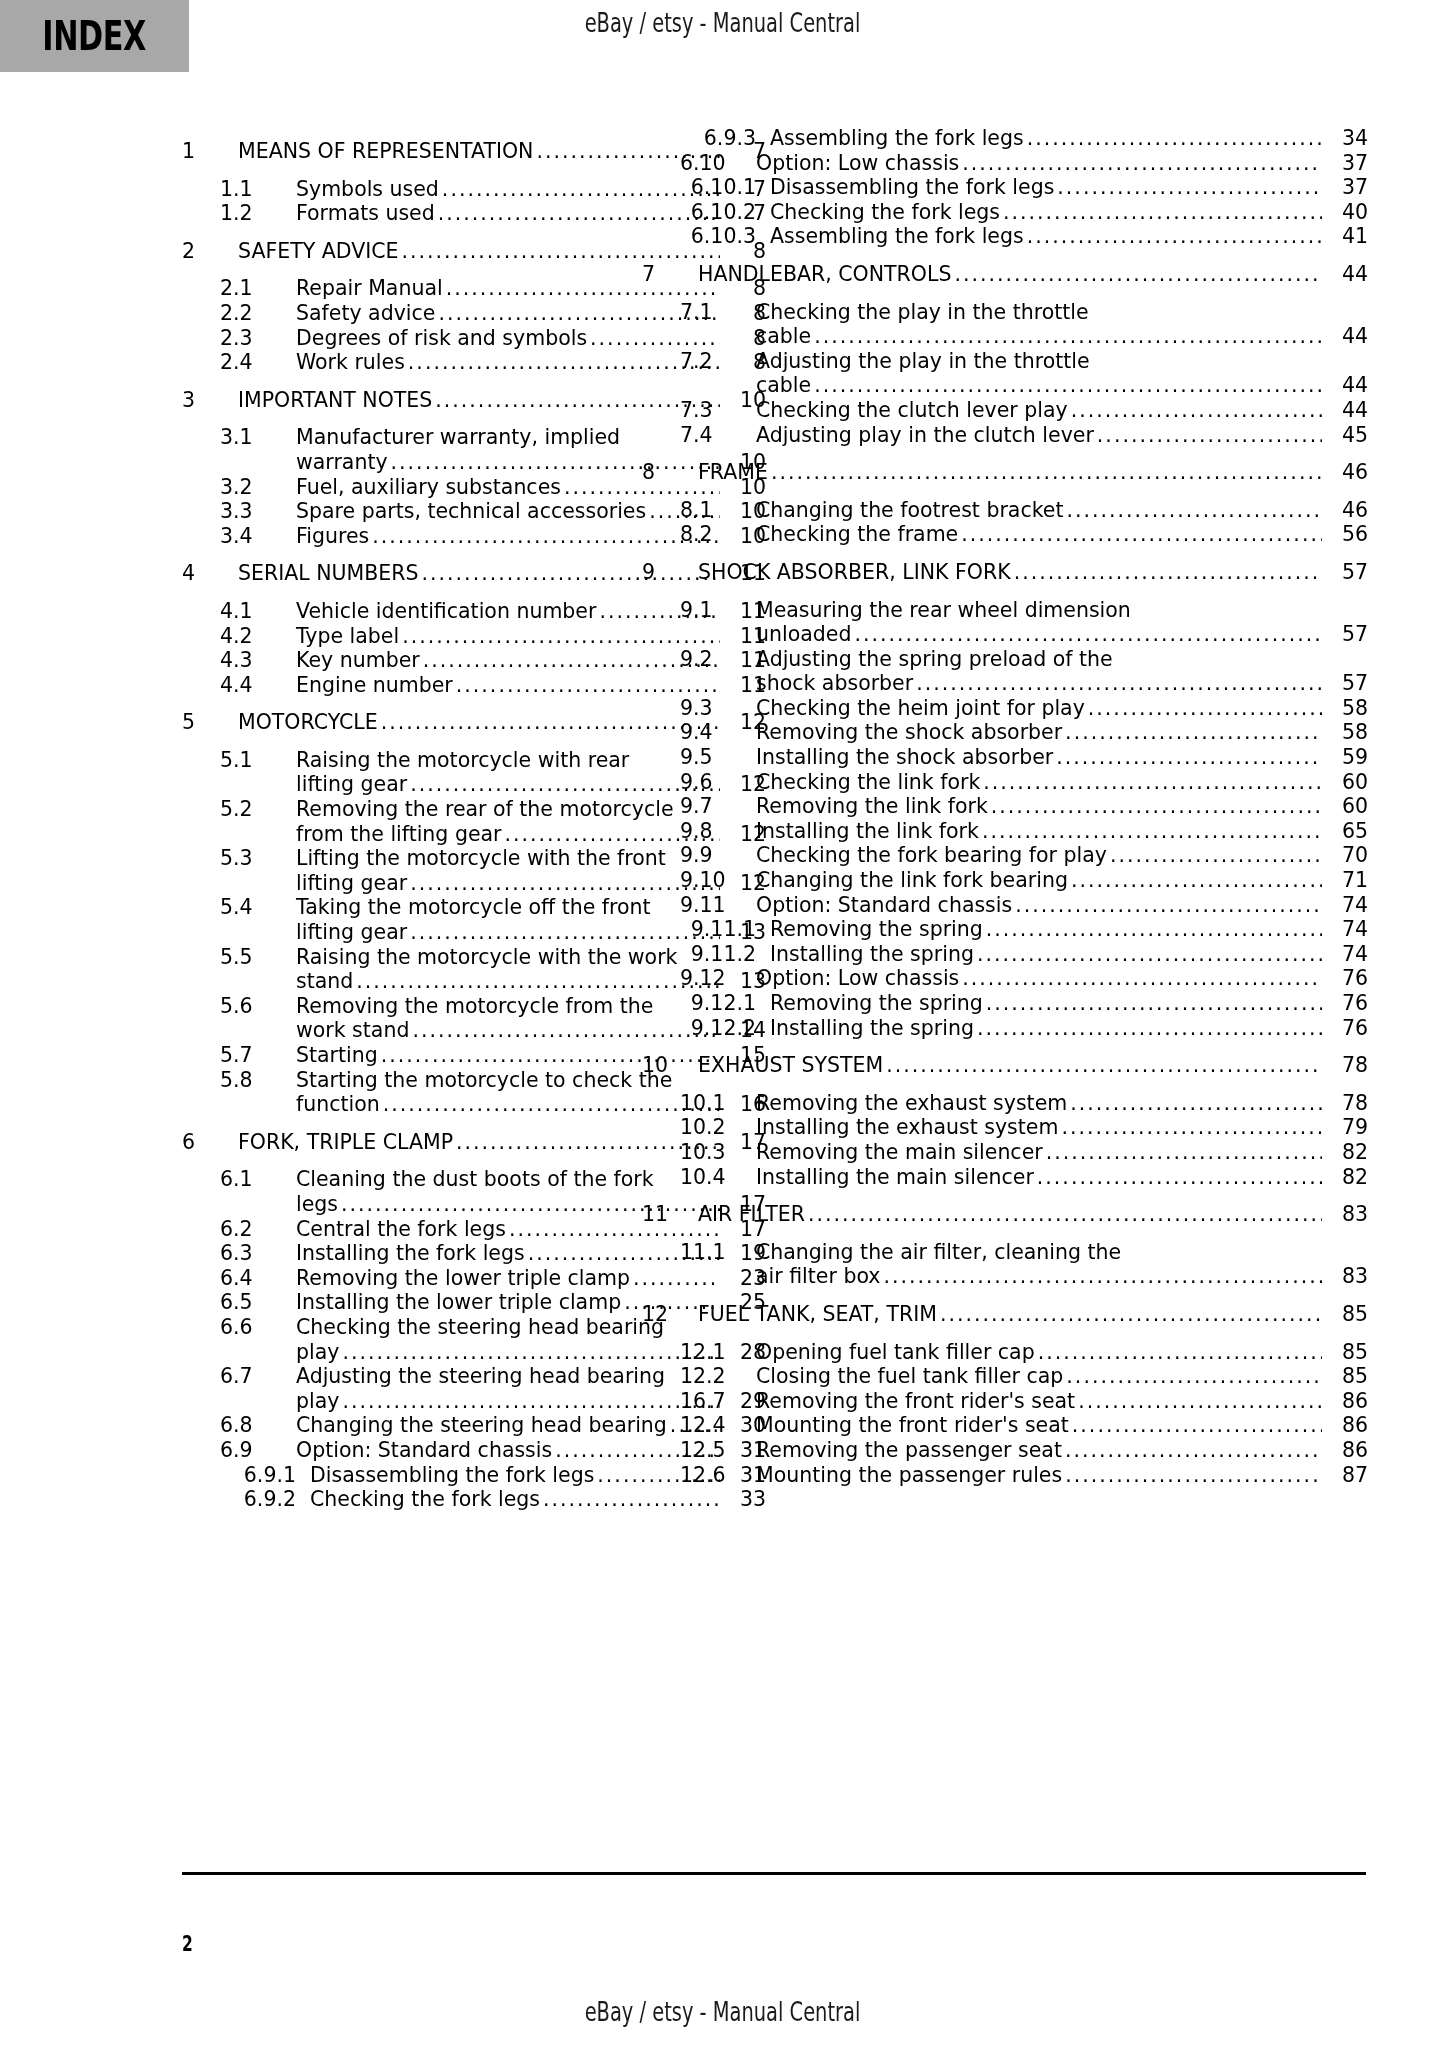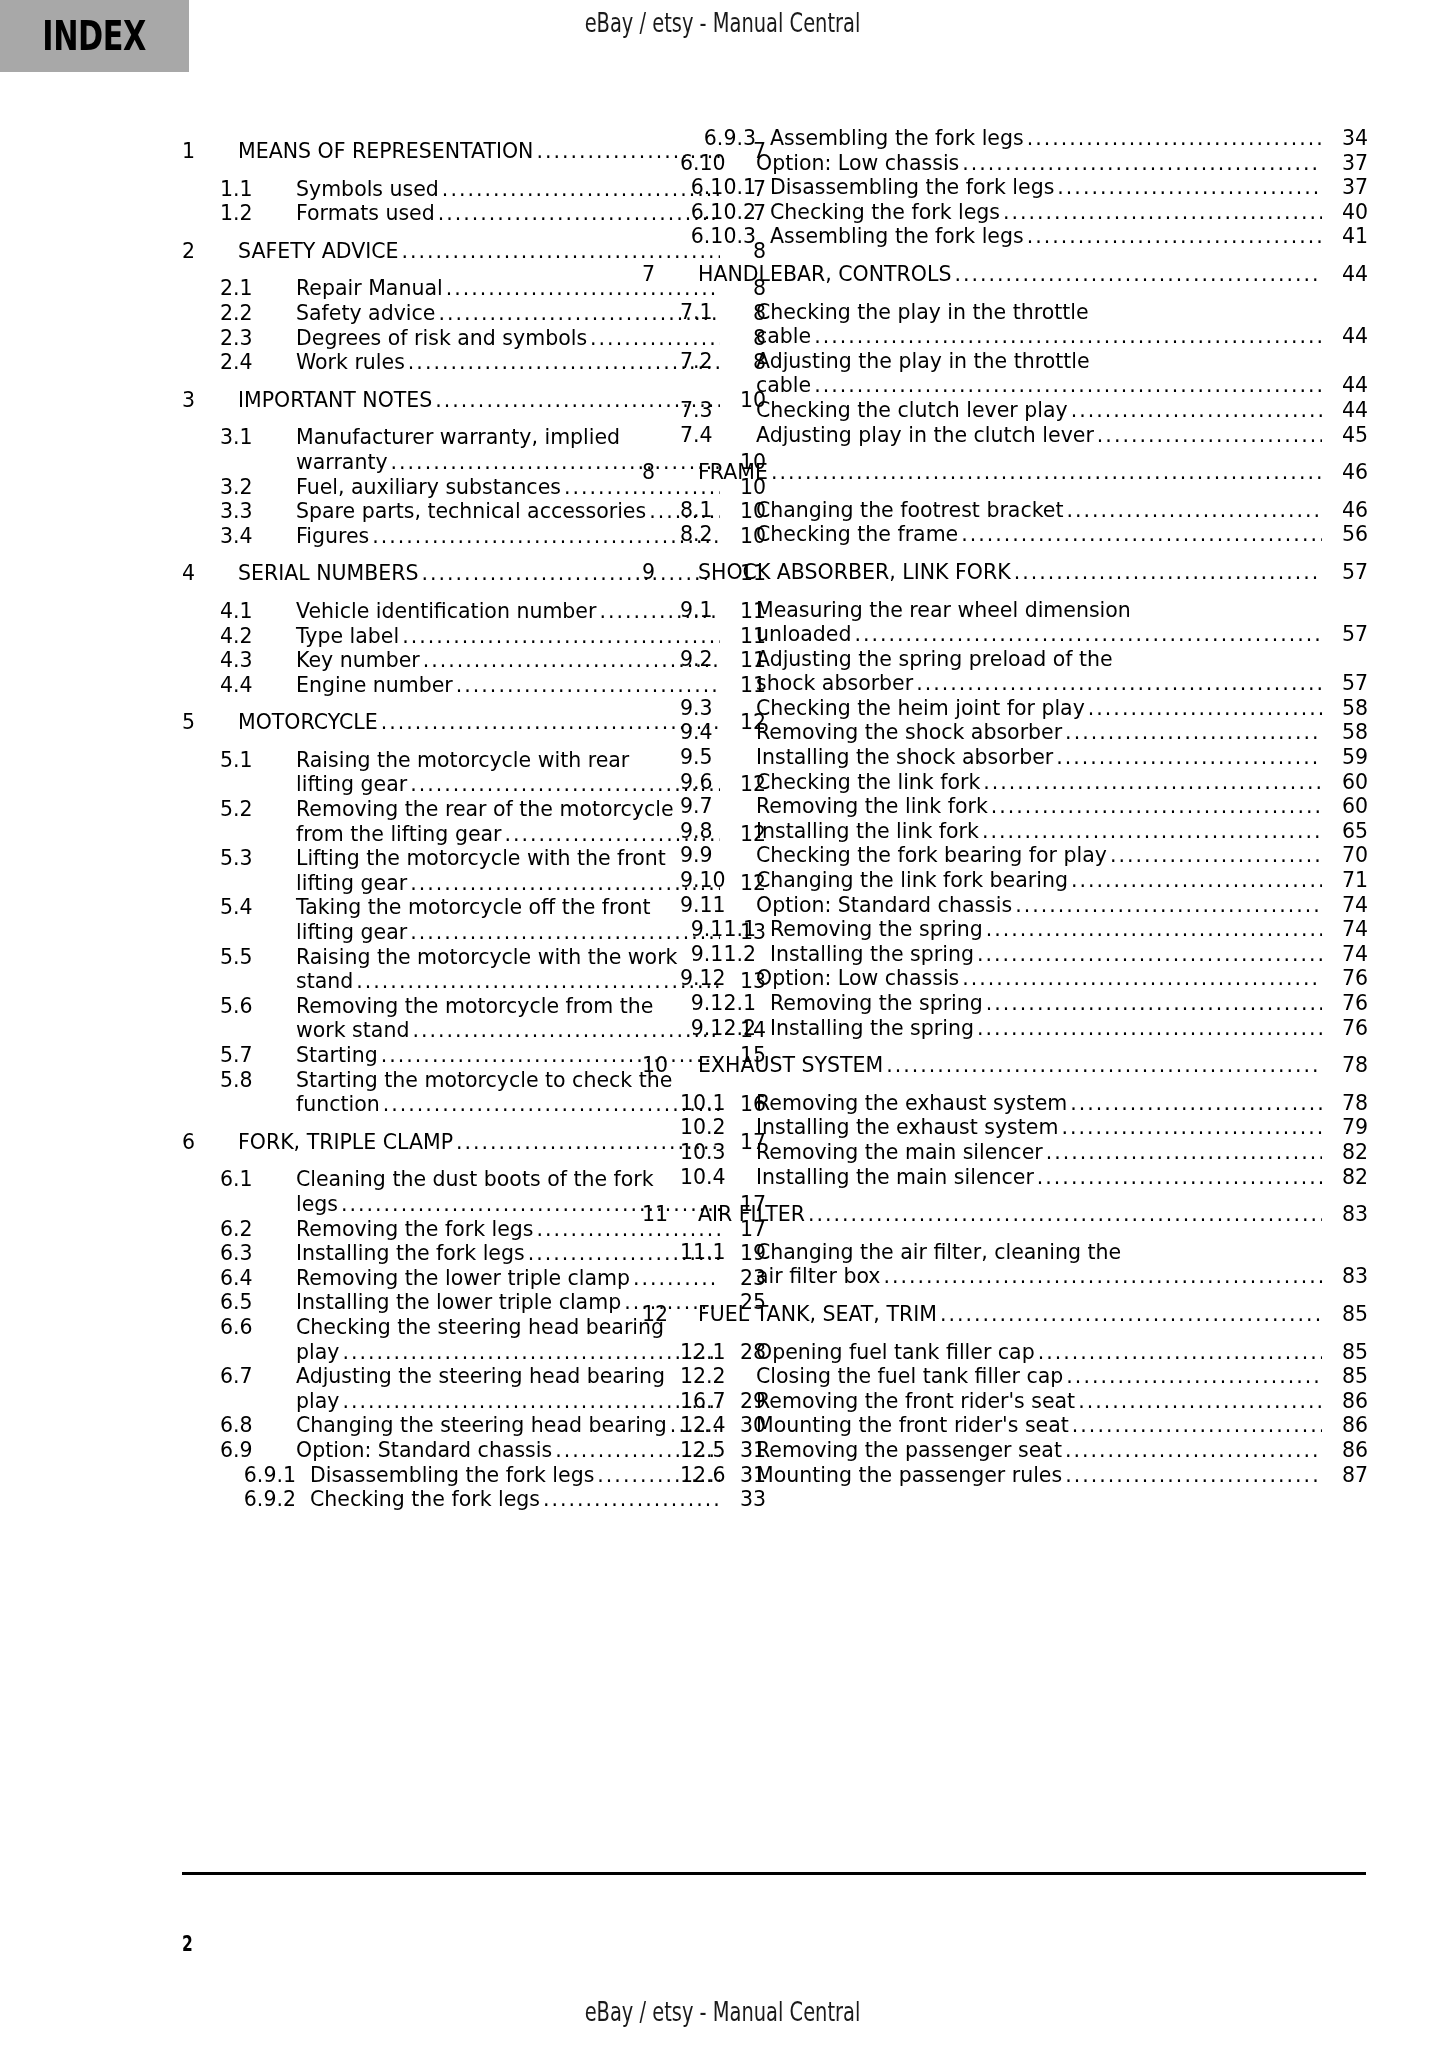--- a/index.html
+++ b/index.html
@@ -536,21 +536,21 @@
             </div>
           </div>
         </div>
       </div>
       <div class="row l2 level2">
         <span class="indent-pad"></span>
         <span class="num">6.2</span>
         <div class="body">
           <div class="title-wrap">
             <div class="leader-row">
-              <span class="leader-text">Removing the fork legs</span>
+              <span class="leader-text">Central the fork legs</span>
               <span class="dots">................................................................................</span>
               <span class="pageno">17</span>
             </div>
           </div>
         </div>
       </div>
       <div class="row l2 level2">
         <span class="indent-pad"></span>
         <span class="num">6.3</span>
         <div class="body">

